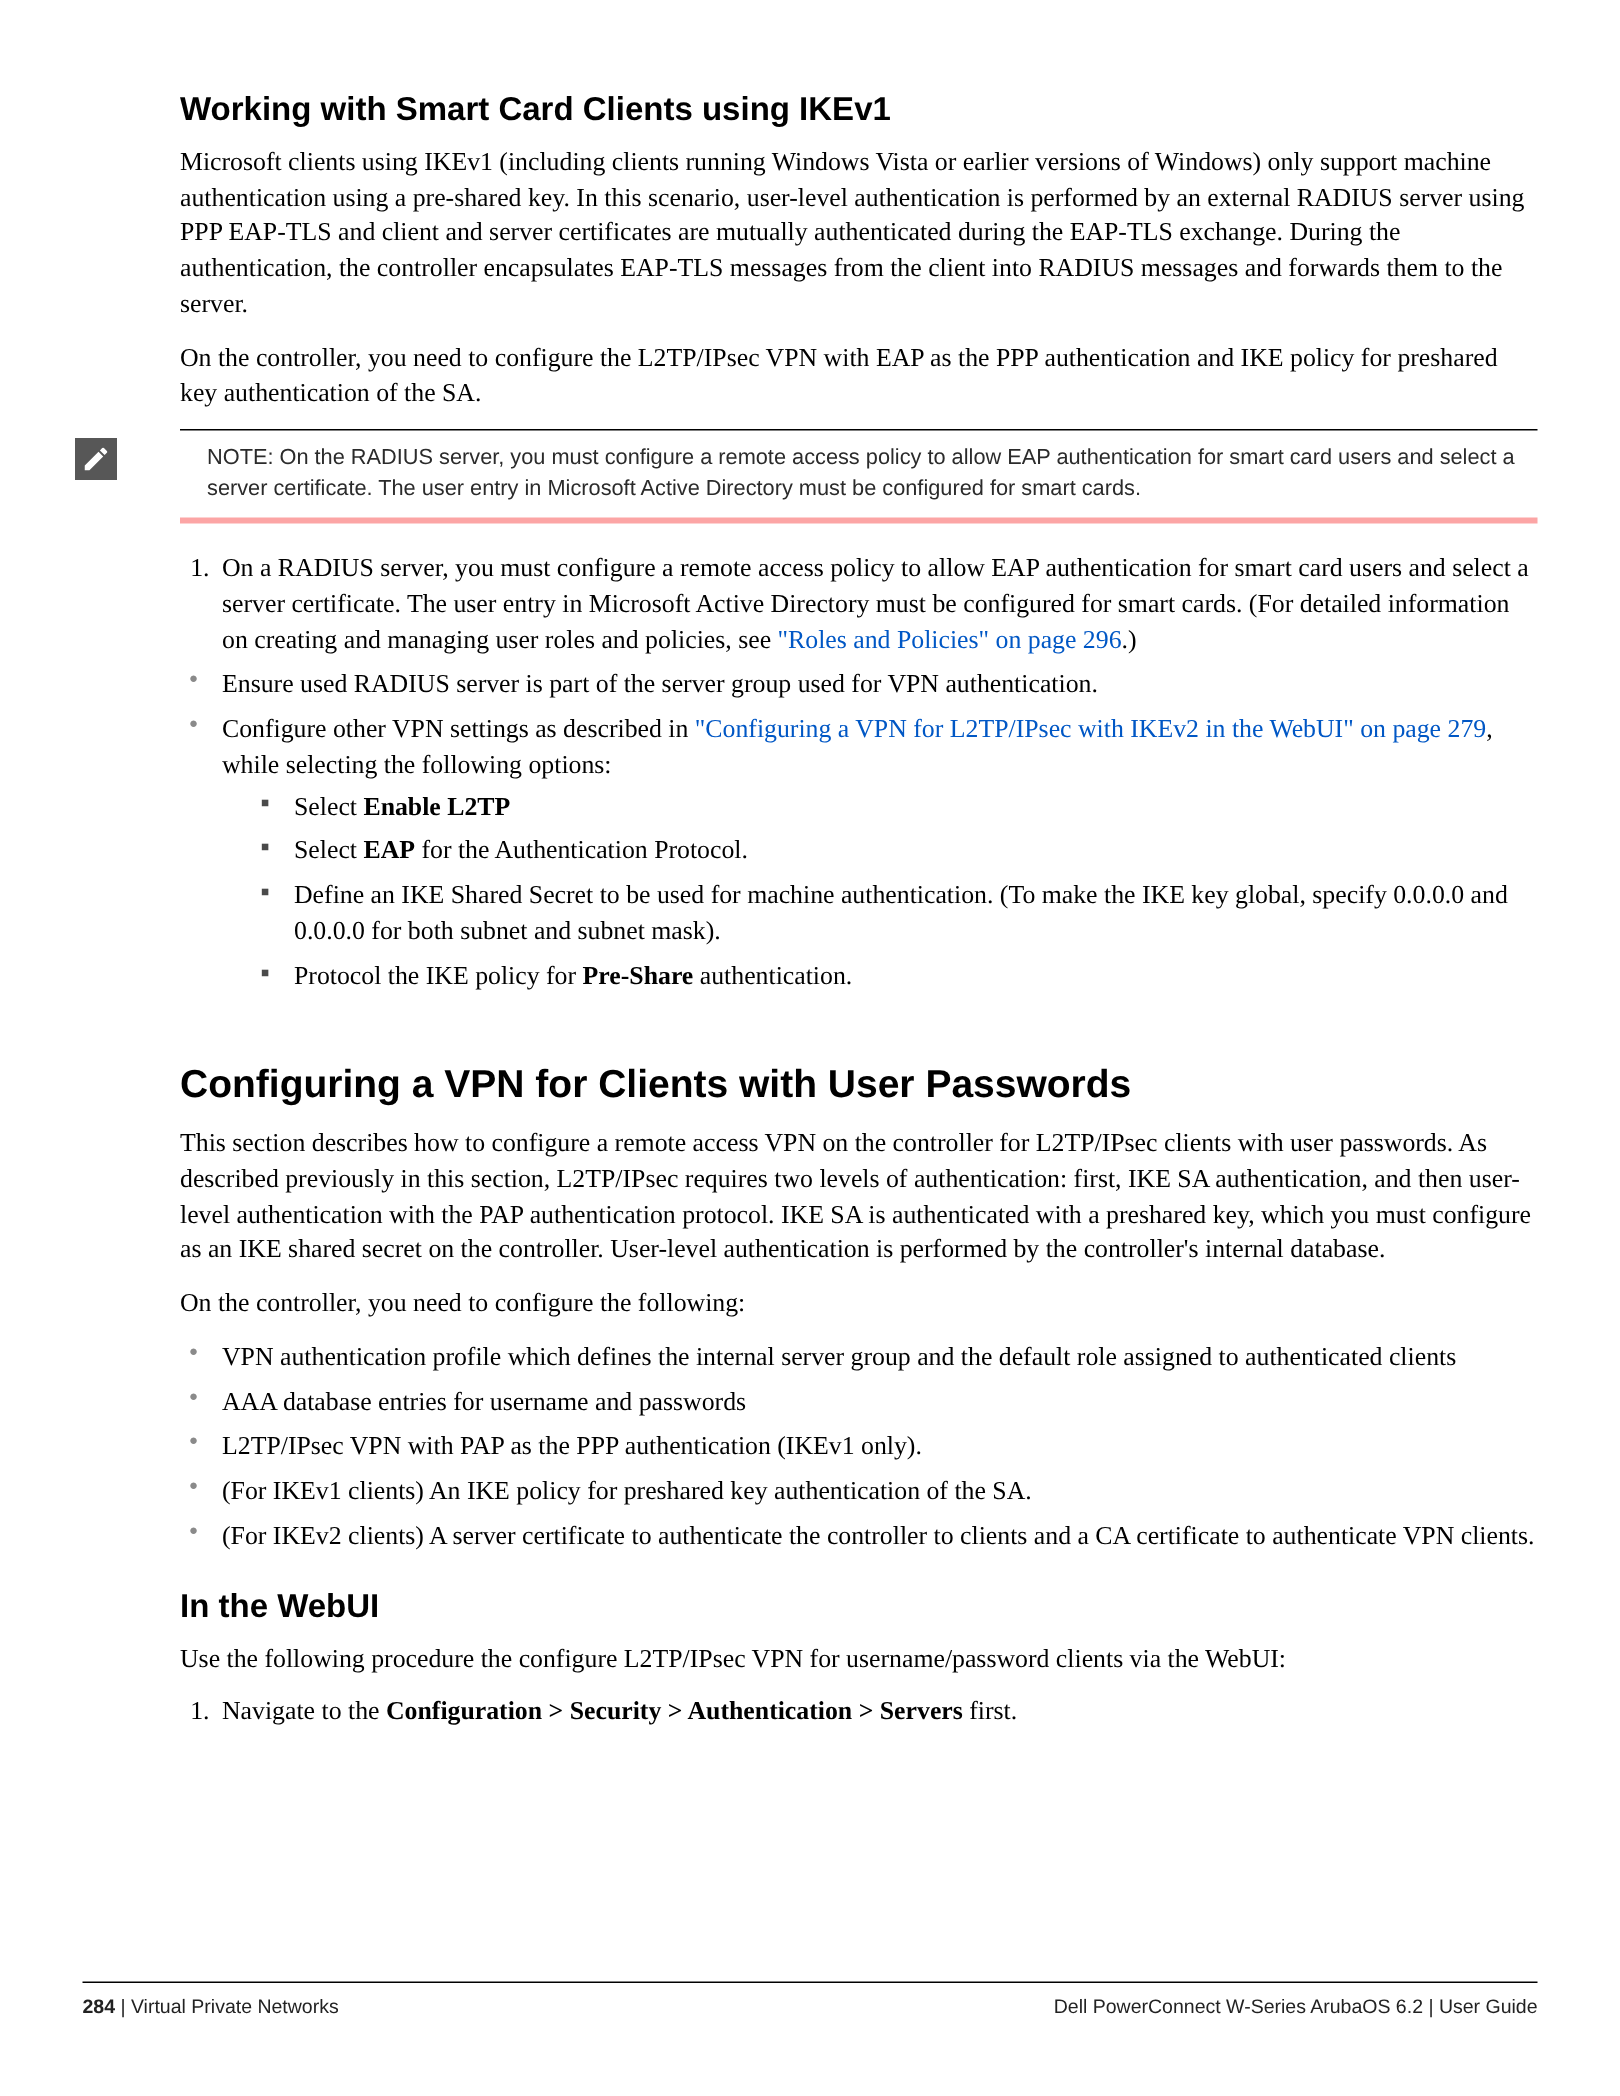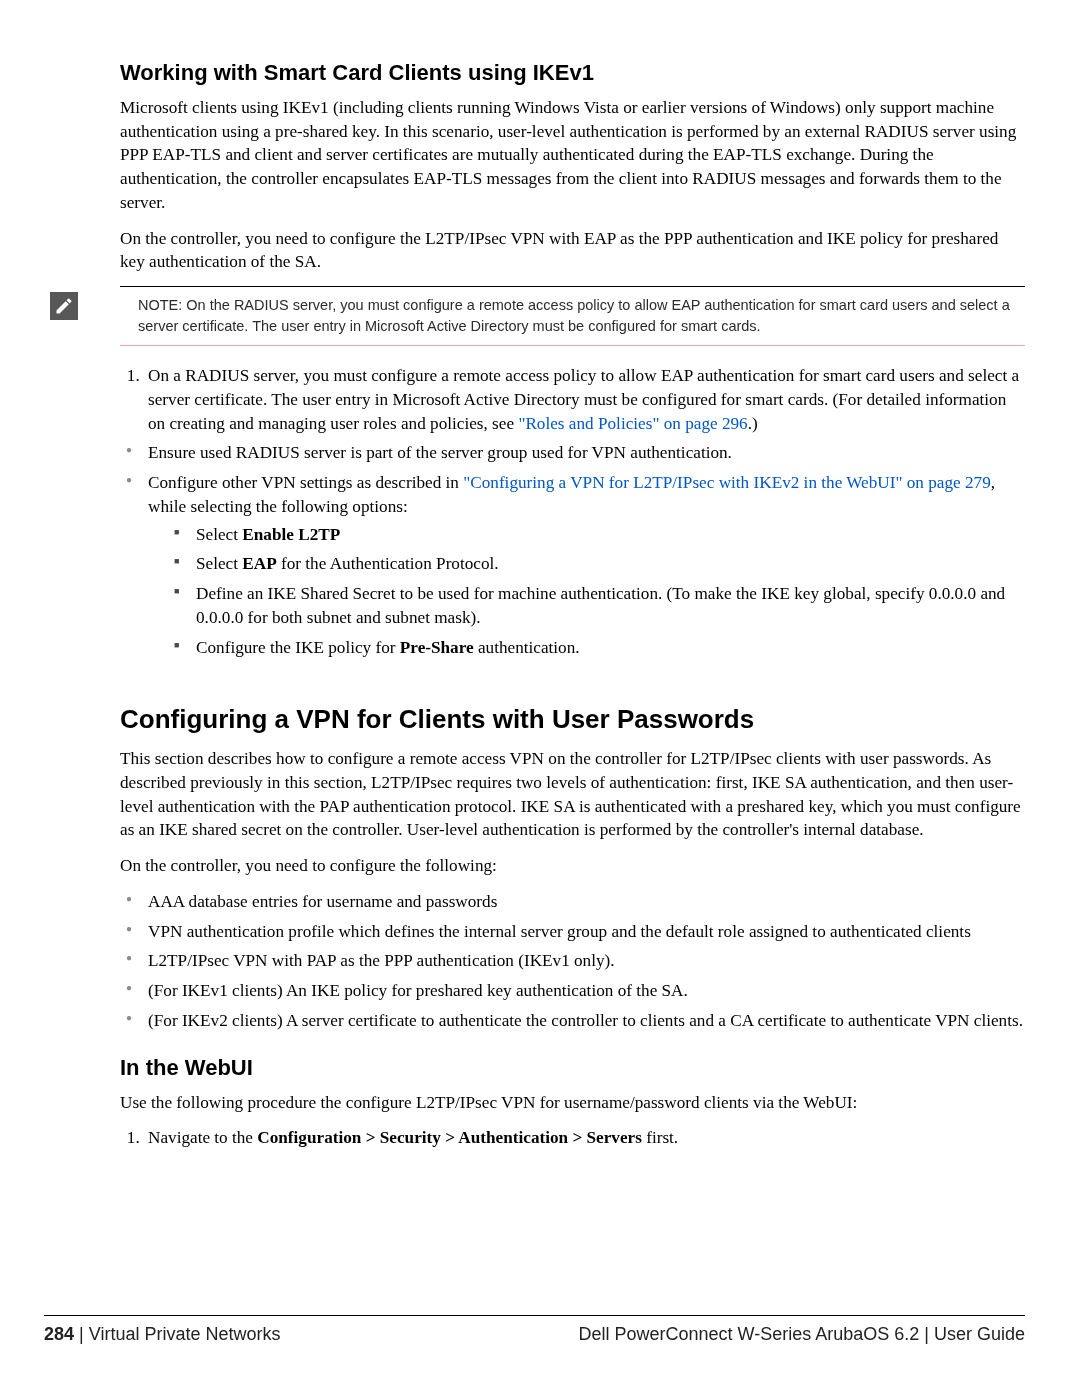--- a/index.html
+++ b/index.html
@@ -98,36 +98,36 @@
     width: 28px;
     height: 28px;
     background: #575757;
     display: flex;
     align-items: center;
     justify-content: center;
   }
   .note-icon svg { width: 20px; height: 20px; }
   .note-box {
     border-top: 1px solid #000;
-    border-bottom: 1px solid #fca5a5;
+    border-bottom: 4px solid #fca5a5;
     padding: 8px 6px 8px 18px;
     font-family: "Helvetica Neue", Helvetica, Arial, sans-serif;
     font-size: 14.5px;
     line-height: 1.45;
     color: #2b2b2b;
   }
   .footer {
     position: absolute;
-    left: 44px;
+    left: 55px;
     right: 55px;
     bottom: 52px;
     border-top: 1px solid #000;
     padding-top: 8px;
     font-family: "Helvetica Neue", Helvetica, Arial, sans-serif;
-    font-size: 18px;
+    font-size: 13px;
     color: #222;
     display: flex;
     justify-content: space-between;
   }
   .footer .left b { font-weight: 700; }
   .b { font-weight: 700; }
 </style>
 </head>
 <body>
 
@@ -160,34 +160,34 @@
       <span>Configure other VPN settings as described in </span><a class="link" href="#">"Configuring a VPN for L2TP/IPsec with IKEv2 in the WebUI" on page 279</a><span>, while selecting the following options:</span>
       <ul class="sq">
         <li>
           <span>Select </span><span class="b">Enable L2TP</span>
         </li>
         <li>
           <span>Select </span><span class="b">EAP</span><span> for the Authentication Protocol.</span>
         </li>
         <li>Define an IKE Shared Secret to be used for machine authentication. (To make the IKE key global, specify 0.0.0.0 and 0.0.0.0 for both subnet and subnet mask).</li>
         <li>
-          <span>Configure the IKE policy for </span><span class="b">Pre-Share</span><span> authentication.</span>
+          <span>Protocol the IKE policy for </span><span class="b">Pre-Share</span><span> authentication.</span>
         </li>
       </ul>
     </li>
   </ul>
 
   <h1 class="section2">Configuring a VPN for Clients with User Passwords</h1>
 
   <p class="body">This section describes how to configure a remote access VPN on the controller for L2TP/IPsec clients with user passwords. As described previously in this section, L2TP/IPsec requires two levels of authentication: first, IKE SA authentication, and then user-level authentication with the PAP authentication protocol. IKE SA is authenticated with a preshared key, which you must configure as an IKE shared secret on the controller. User-level authentication is performed by the controller's internal database.</p>
   <p class="body">On the controller, you need to configure the following:</p>
 
   <ul class="bul">
+    <li>VPN authentication profile which defines the internal server group and the default role assigned to authenticated clients</li>
     <li>AAA database entries for username and passwords</li>
-    <li>VPN authentication profile which defines the internal server group and the default role assigned to authenticated clients</li>
     <li>L2TP/IPsec VPN with PAP as the PPP authentication (IKEv1 only).</li>
     <li>(For IKEv1 clients) An IKE policy for preshared key authentication of the SA.</li>
     <li>(For IKEv2 clients) A server certificate to authenticate the controller to clients and a CA certificate to authenticate VPN clients.</li>
   </ul>
 
   <h2 class="section3">In the WebUI</h2>
 
   <p class="body">Use the following procedure the configure L2TP/IPsec VPN for username/password clients via the WebUI:</p>
 
   <ol class="num">

